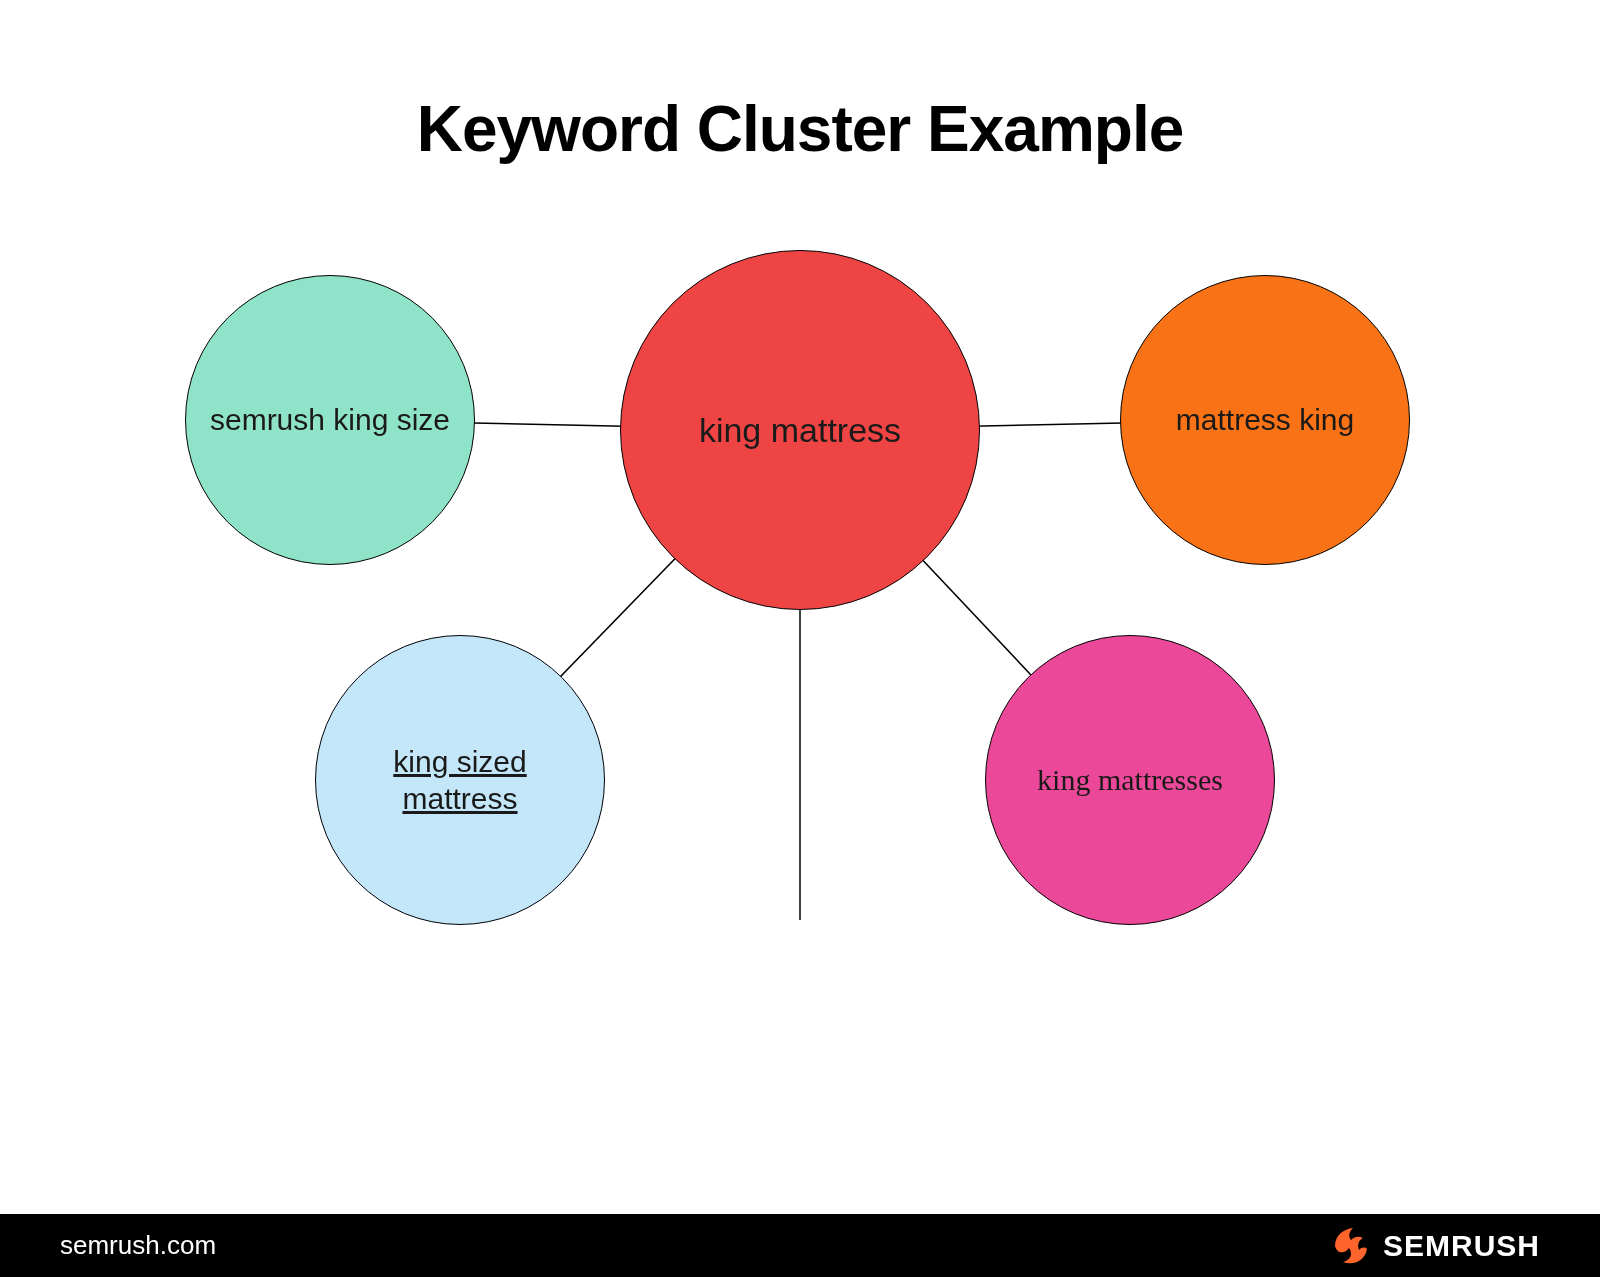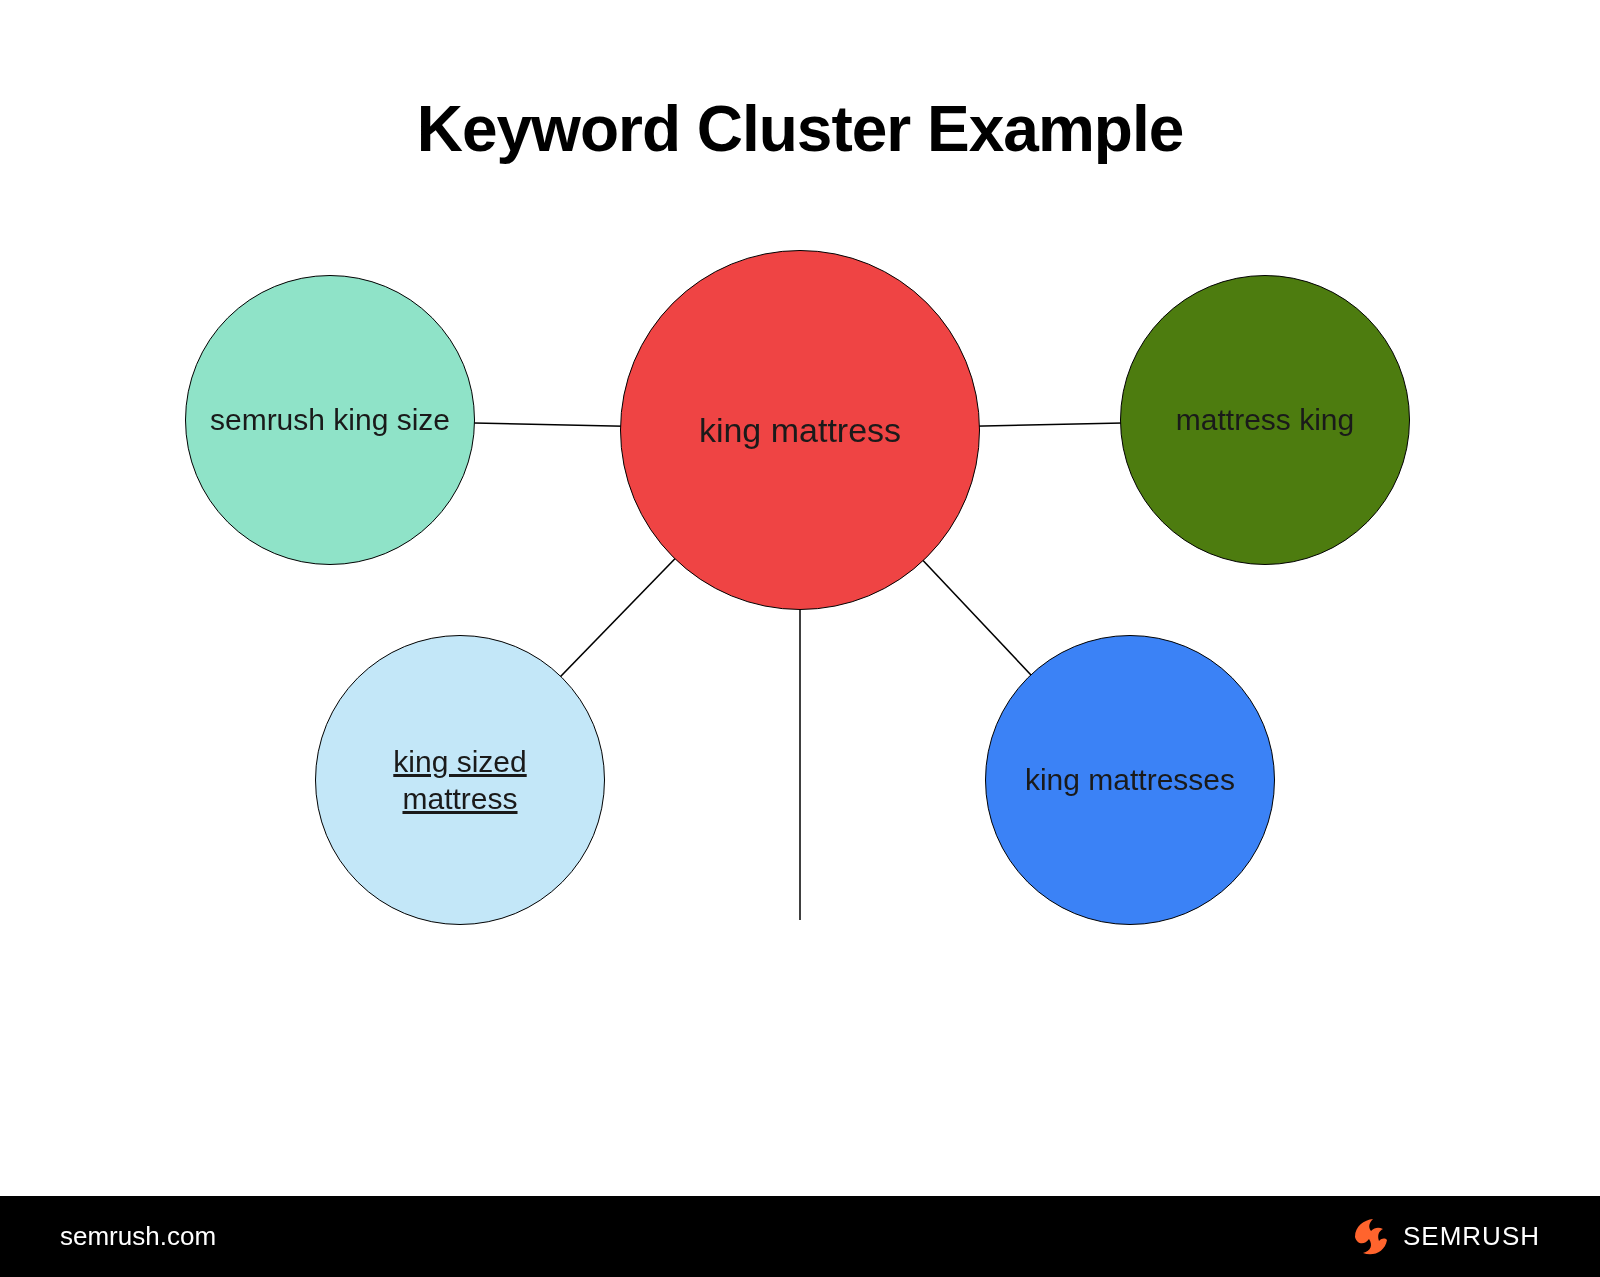--- a/index.html
+++ b/index.html
@@ -43,40 +43,40 @@
     font-size: 30px;
     line-height: 1.25;
     color: #1a1a1a;
     padding: 20px;
   }
   .footer {
     position: absolute;
     bottom: 0;
     left: 0;
     width: 100%;
-    height: 81px;
+    height: 63px;
     background: #000;
     color: #fff;
     display: flex;
     align-items: center;
     justify-content: space-between;
     padding: 12px 60px;
   }
   .footer-left {
     font-size: 26px;
     font-weight: 500;
   }
   .footer-right {
     display: flex;
     align-items: center;
     gap: 14px;
   }
   .brand-text {
-    font-size: 26px;
-    font-weight: 400;
+    font-size: 30px;
+    font-weight: 700;
     letter-spacing: 1px;
   }
   .brand-icon svg { display: block; }
 </style>
 </head>
 <body>
 
 <div class="canvas">
 
   <h1 class="title">Keyword Cluster Example</h1>
@@ -100,22 +100,22 @@
       <span class="brand-text">SEMRUSH</span>
     </div>
   </div>
 
 <div class="node" style="width: 360px; height: 360px; left: 620px; top: 250px; background: #ef4444; font-size: 34px;">
       <span>king mattress</span>
     </div>
     <div class="node" style="width: 290px; height: 290px; left: 185px; top: 275px; background: rgb(143, 227, 200);">
       <span>semrush king size</span>
     </div>
-    <div class="node" style="width: 290px; height: 290px; left: 1120px; top: 275px; background: #4d7c0f;">
+    <div class="node" style="width: 290px; height: 290px; left: 1120px; top: 275px; background: #f97316;">
       <span>mattress king</span>
     </div>
     <div class="node" style="width: 290px; height: 290px; left: 315px; top: 635px; background: rgb(195, 231, 248); text-decoration: underline;">
       <span>king sized mattress</span>
     </div>
-    <div class="node" style="width: 290px; height: 290px; left: 985px; top: 635px; background: #3b82f6;">
+    <div class="node" style="width: 290px; height: 290px; left: 985px; top: 635px; background: #ec4899; font-family: Liberation Serif, serif;">
       <span>king mattresses</span>
     </div>
   </div>
 
 </body></html>

